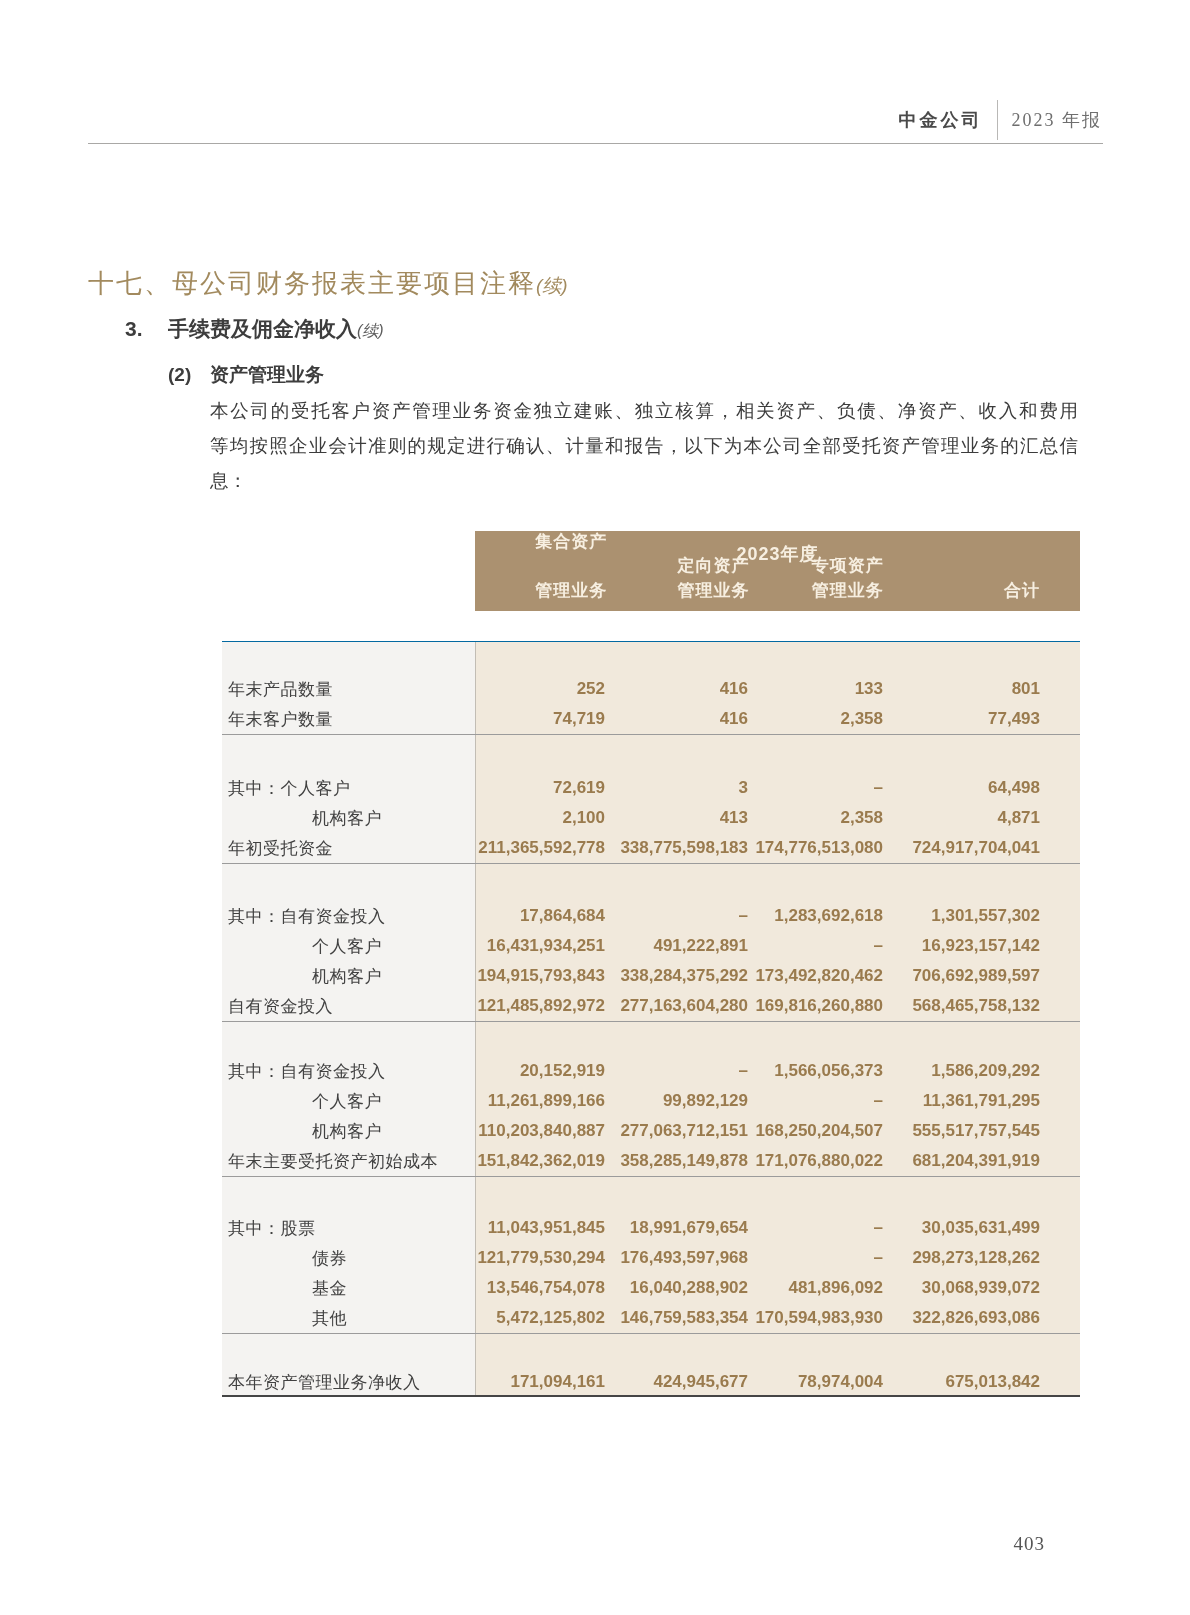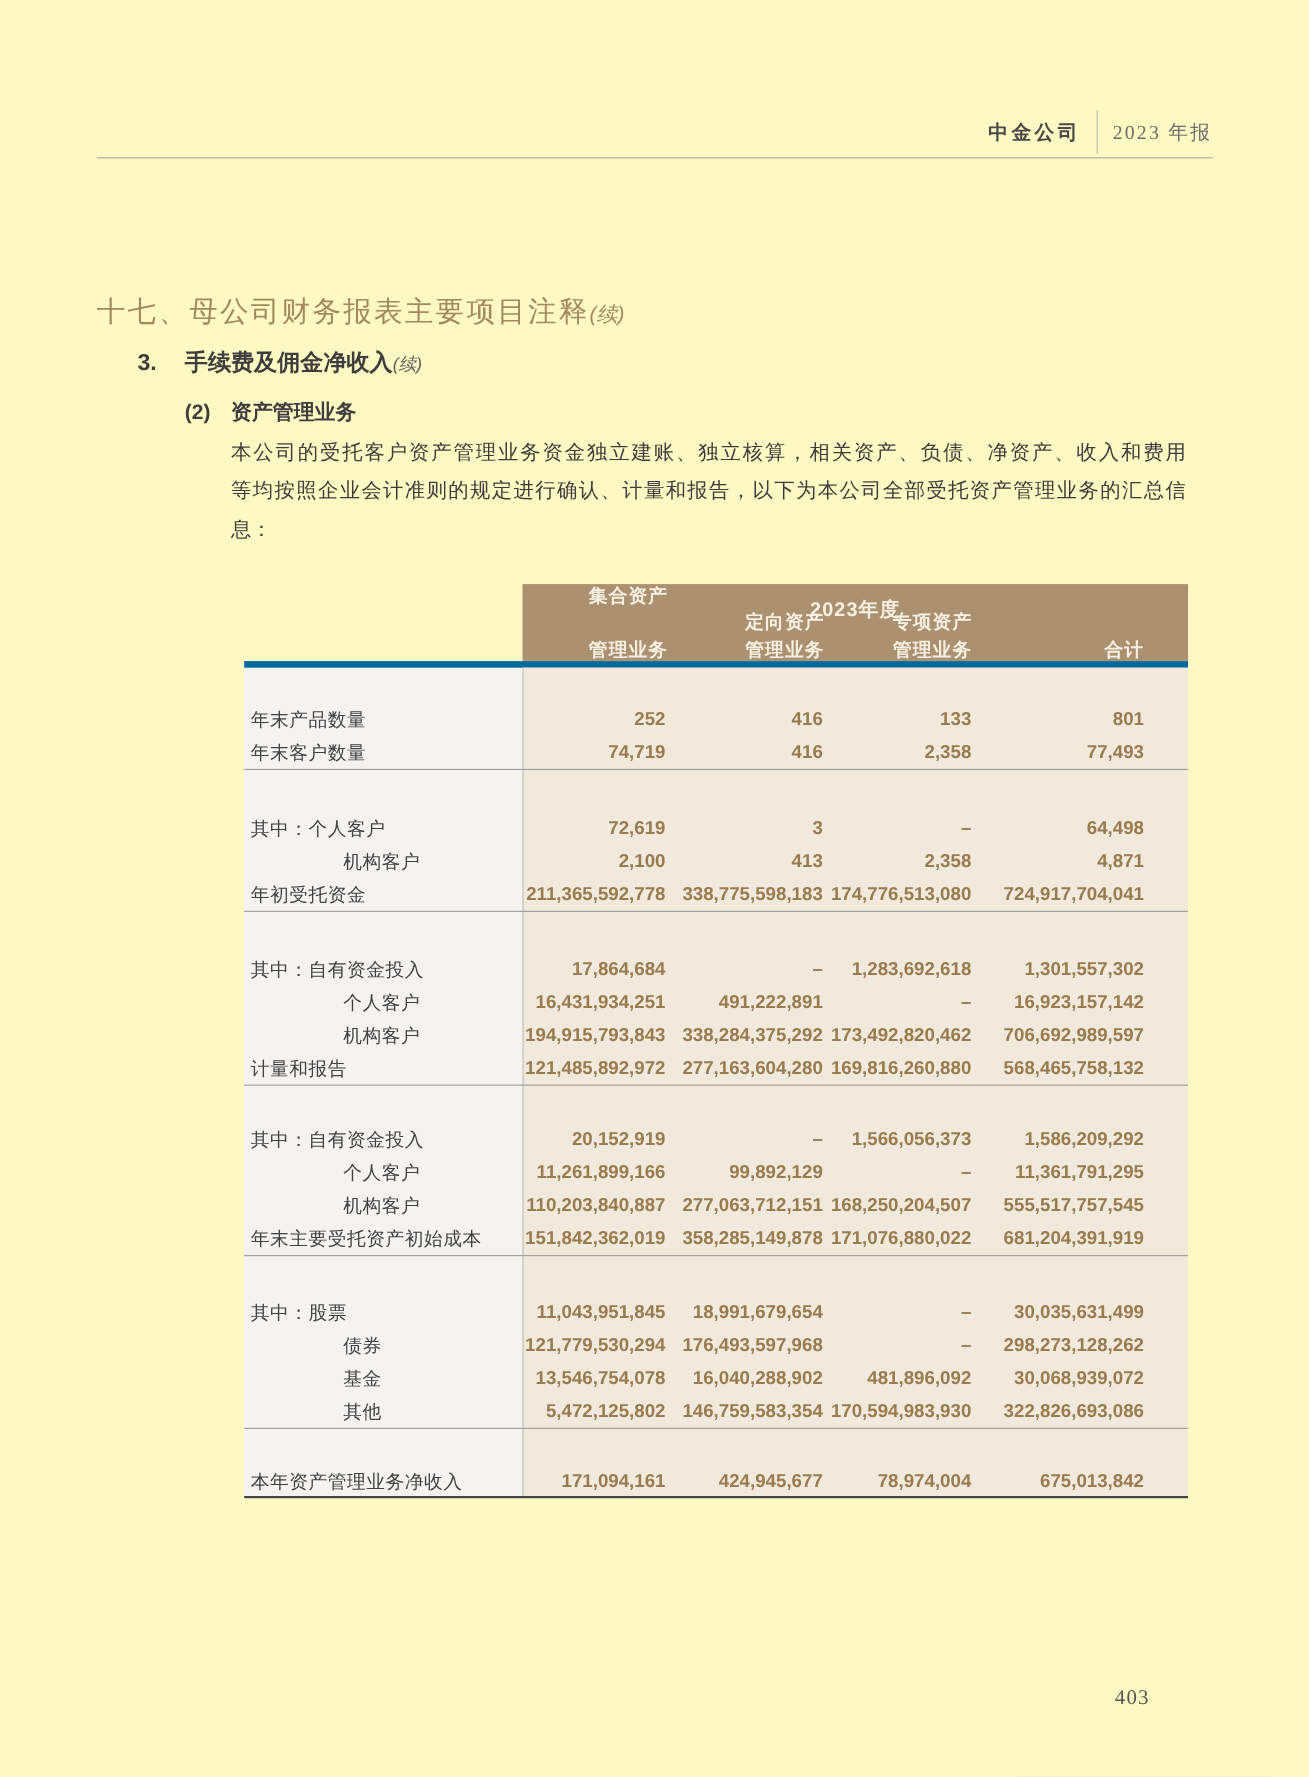--- a/index.html
+++ b/index.html
@@ -3,21 +3,21 @@
 <meta charset="utf-8">
 <style>
   html,body{margin:0;padding:0;}
   body{
     font-family:"Liberation Sans","DejaVu Sans",sans-serif;
     background:#d8d7d5;
   }
   .page{
     position:relative;
     width:1190px;height:1615px;
-    background:#fef9c3;
+    background:#ffffff;
     margin:0 auto;
     overflow:hidden;
   }
   
   .brand{
     position:absolute;top:100px;right:88px;
     display:flex;align-items:center;gap:14px;
     color:#4d4d4d;
   }
   .brand .company{font-size:18px;font-weight:bold;letter-spacing:3px;color:#4a4a4a;}
@@ -63,23 +63,23 @@
   .thead .cols{
     position:absolute;left:3px;right:40px;bottom:8px;
     display:flex;
   }
   .hcol{
     display:flex;flex-direction:column;justify-content:flex-end;
     text-align:right;font-size:17px;font-weight:bold;line-height:25px;letter-spacing:1px;
   }
   .hcol.c1{width:130px;gap:24px;}.hcol.c2{width:143px;}.hcol.c3{width:135px;}.hcol.c4{width:157px;}
   .tbody{
-    position:relative;margin-top:70px;height:753px;box-sizing:content-box;
+    position:relative;margin-top:110px;height:753px;box-sizing:content-box;
     background:#f4f3f1;
-    border-top:6px solid #0369a1;border-bottom:2px solid #454545;
+    border-top:1px solid #0369a1;border-bottom:2px solid #454545;
   }
   .beige{
     position:absolute;left:253px;top:0;right:0;bottom:0;
     background:#f1e9dc;border-left:1px solid #c2bdb4;box-sizing:border-box;
   }
   .t-group{position:relative;z-index:1;border-bottom:1px solid #9b9b9b;}
   .t-group:nth-child(2){padding-top:32px;}
   .t-group:nth-child(3){padding-top:38px;}
   .t-group:nth-child(4){padding-top:37px;}
   .t-group:nth-child(5){padding-top:34px;}
@@ -214,21 +214,21 @@
             <div class="val c4">16,923,157,142</div>
           </div>
           <div class="t-row">
             <div class="lab ind">机构客户</div>
             <div class="val c1">194,915,793,843</div>
             <div class="val c2">338,284,375,292</div>
             <div class="val c3">173,492,820,462</div>
             <div class="val c4">706,692,989,597</div>
           </div>
           <div class="t-row">
-            <div class="lab">计量和报告</div>
+            <div class="lab">自有资金投入</div>
             <div class="val c1">121,485,892,972</div>
             <div class="val c2">277,163,604,280</div>
             <div class="val c3">169,816,260,880</div>
             <div class="val c4">568,465,758,132</div>
           </div>
         </div>
         <div class="t-group">
           <div class="t-row">
             <div class="lab">其中：自有资金投入</div>
             <div class="val c1">20,152,919</div>

